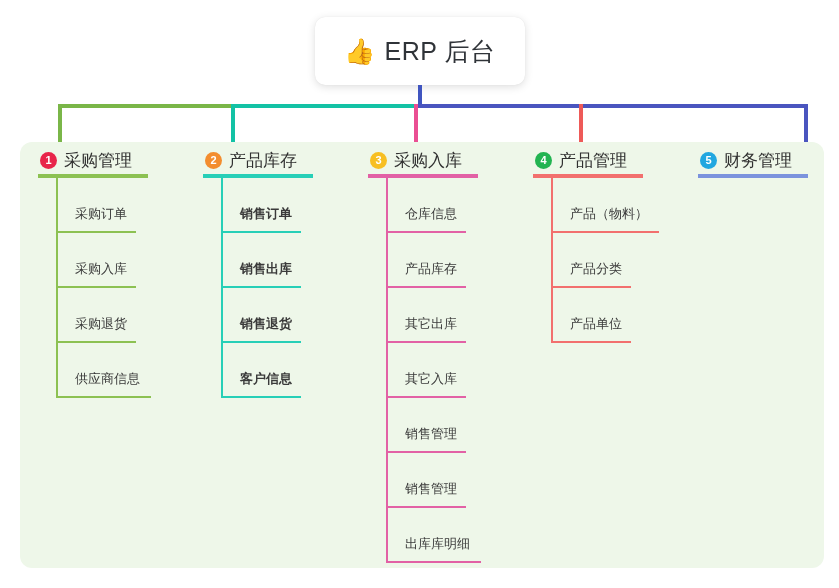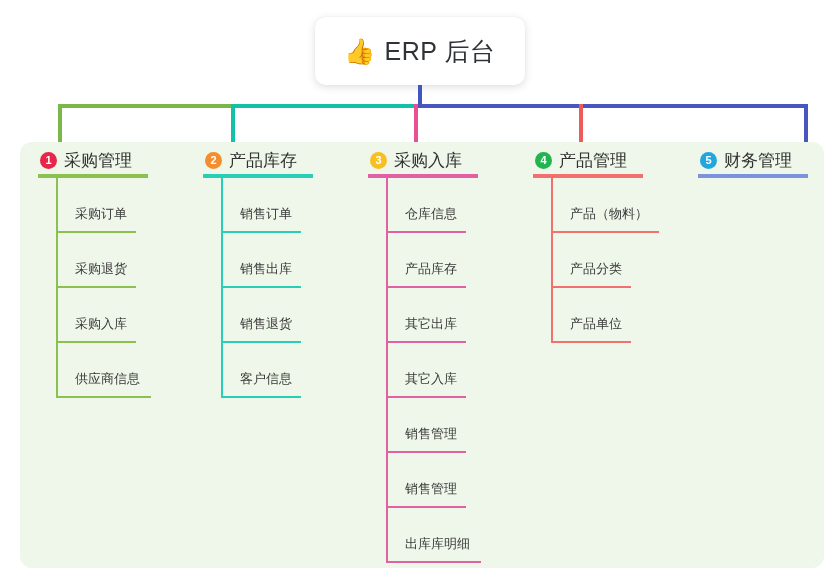--- a/index.html
+++ b/index.html
@@ -121,40 +121,40 @@
           <span class="col-title">采购管理</span>
         </div>
         <div class="head-rule" style="width: 110px; background: rgb(140, 193, 82); top: 28px;"></div>
         <div style="position: relative; margin-top: 4px;">
           <div class="spine" style="height: 220px; background: rgb(140, 193, 82);"></div>
           <div class="sub-item">
             <span class="sub-label">采购订单</span>
             <div class="sub-rule" style="width: 80px; background: rgb(140, 193, 82);"></div>
           </div>
           <div class="sub-item">
+            <span class="sub-label">采购入库</span>
+            <div class="sub-rule" style="width: 80px; background: rgb(140, 193, 82);"></div>
+          </div>
+          <div class="sub-item">
             <span class="sub-label">采购退货</span>
             <div class="sub-rule" style="width: 80px; background: rgb(140, 193, 82);"></div>
           </div>
           <div class="sub-item">
-            <span class="sub-label">采购入库</span>
-            <div class="sub-rule" style="width: 80px; background: rgb(140, 193, 82);"></div>
-          </div>
-          <div class="sub-item">
             <span class="sub-label">供应商信息</span>
             <div class="sub-rule" style="width: 95px; background: rgb(140, 193, 82);"></div>
           </div>
         </div>
       </div>
       <div class="column" style="left: 203px;">
         <div class="col-head">
           <span class="badge" style="background: rgb(243, 141, 46);">2</span>
           <span class="col-title">产品库存</span>
         </div>
         <div class="head-rule" style="width: 110px; background: rgb(39, 207, 183); top: 28px;"></div>
-        <div style="position: relative; margin-top: 4px;">
+        <div style="position: relative; margin-top: 4px; font-weight: bold;">
           <div class="spine" style="height: 220px; background: rgb(39, 207, 183);"></div>
           <div class="sub-item">
             <span class="sub-label">销售订单</span>
             <div class="sub-rule" style="width: 80px; background: rgb(39, 207, 183);"></div>
           </div>
           <div class="sub-item">
             <span class="sub-label">销售出库</span>
             <div class="sub-rule" style="width: 80px; background: rgb(39, 207, 183);"></div>
           </div>
           <div class="sub-item">

